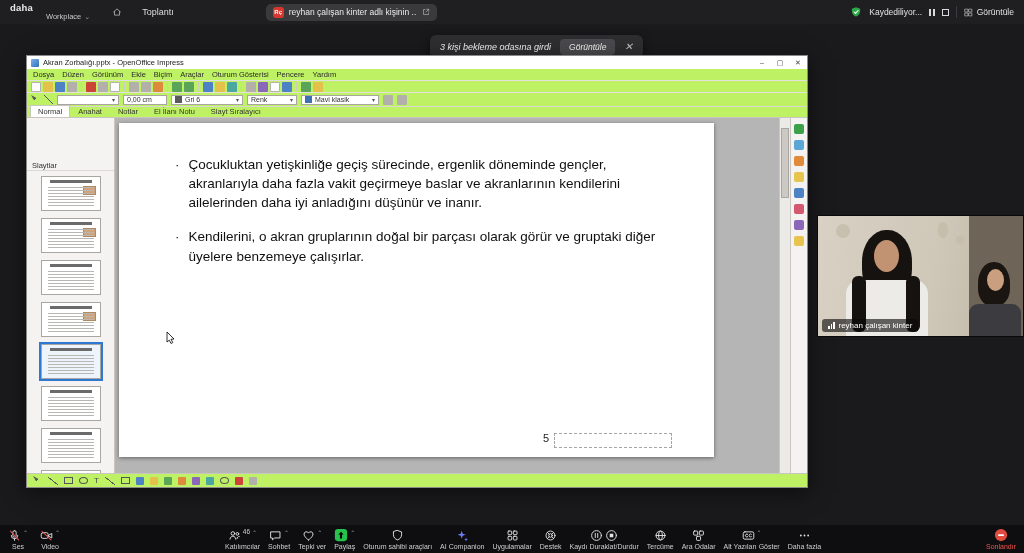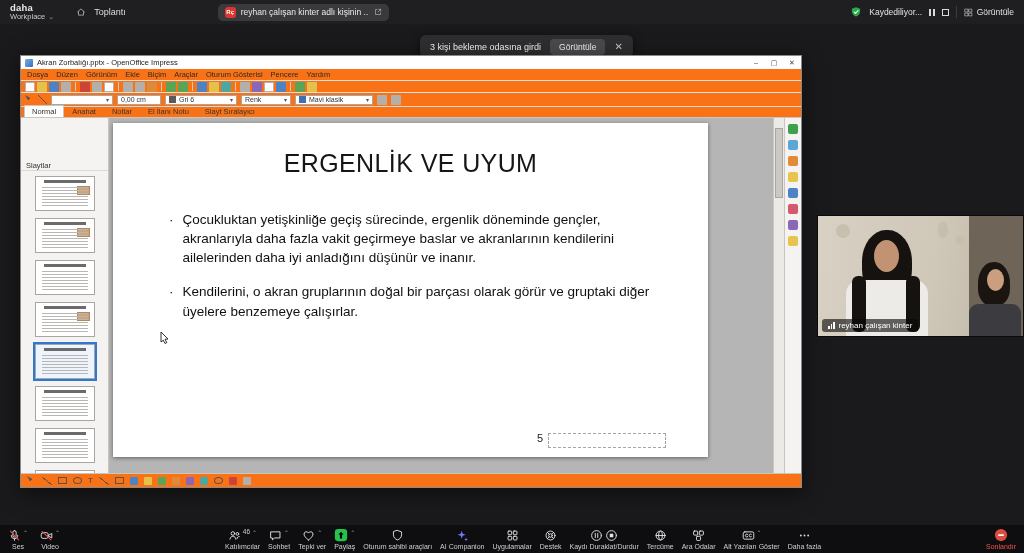--- a/index.html
+++ b/index.html
@@ -3,40 +3,40 @@
 <meta charset="utf-8">
 <style>
   * { margin:0; padding:0; box-sizing:border-box; }
   html,body { width:1024px; height:553px; background:#151517; font-family:"Liberation Sans",sans-serif; }
   .screen { position:relative; width:1024px; height:553px; background:#1a1a1c; overflow:hidden; }
 
   
   .topbar { position:absolute; left:0; top:0; width:1024px; height:24px; background:#1f1f22; display:flex; align-items:center; padding:0 10px; color:#e8e8ea; }
   .logo { display:flex; flex-direction:column; line-height:1.05; cursor:pointer; }
   .logo-a { font-size:9.5px; font-weight:bold; letter-spacing:.2px; }
-  .logo-b { font-size:7.5px; color:#c9c9cc; display:flex; gap:3px; align-items:center; }
+  .logo-b { font-size:7.5px; color:#c9c9cc; display:flex; gap:3px; align-items:center;margin-left:36px; }
   .chev-d { font-size:7px; color:#9a9a9e; }
-  .home { margin-left:22px; display:flex; align-items:center; gap:8px; font-size:9px; color:#dedee0; cursor:pointer; }
+  .home { margin-left:22px; display:flex; align-items:center; gap:20px; font-size:9px; color:#dedee0; cursor:pointer; }
   .meet-tab { margin-left:92px; height:17px; background:#3a3a3d; border-radius:5px; display:flex; align-items:center; gap:5px; padding:0 7px; font-size:8.5px; cursor:pointer; }
   .mt-ico { width:11px; height:11px; border-radius:3px; background:#d9362e; color:#fff; font-size:6px; font-weight:bold; display:flex; align-items:center; justify-content:center; }
   .mt-title { max-width:128px; white-space:nowrap; overflow:hidden; color:#eaeaec; }
   .top-right { margin-left:auto; display:flex; align-items:center; gap:7px; font-size:8.5px; color:#e2e2e4; }
   .tr-sep { width:1px; height:12px; background:#3c3c40; }
   .tr-btn { display:flex; align-items:center; gap:4px; cursor:pointer; }
   .pausebars { display:flex; gap:1.5px; }
   .pausebars i { width:2px; height:7px; background:#d9d9db; }
   .stopsq { width:7px; height:7px; border:1px solid #d9d9db; }
 
   
-  .toast { position:absolute; left:420px; top:35px; height:23px; background:#2e2e31; border-radius:6px; display:flex; align-items:center; gap:9px; padding:0 10px; color:#f2f2f2; font-size:9px; box-shadow:0 3px 10px rgba(0,0,0,.55); }
+  .toast { position:absolute; left:430px; top:35px; height:23px; background:#2e2e31; border-radius:6px; display:flex; align-items:center; gap:9px; padding:0 10px; color:#f2f2f2; font-size:9px; box-shadow:0 3px 10px rgba(0,0,0,.55);font-style:italic; }
   .toast-btn { background:#4a4a4e; border-radius:4px; padding:3px 9px; font-size:8.5px; cursor:pointer; }
   .toast-x { color:#c4c4c6; font-size:10px; cursor:pointer; }
 
   
-  .impress { position:absolute; left:20px; top:55px; width:782px; height:433px; background:#f97316; border:1px solid #8a8a8a; display:flex; flex-direction:column; color:#222; box-shadow:0 5px 20px rgba(0,0,0,.5); }
+  .impress { position:absolute; left:26px; top:55px; width:782px; height:433px; background:#bef264; border:1px solid #8a8a8a; display:flex; flex-direction:column; color:#222; box-shadow:0 5px 20px rgba(0,0,0,.5); }
   .titlebar { height:13px; background:#fff; display:flex; align-items:center; gap:4px; padding-left:4px; font-size:7.5px; flex:none; }
   .doc-ico { width:8px; height:8px; border-radius:1px; background:linear-gradient(135deg,#7fb0e8,#2f6fbe); flex:none; }
   .win-btns { margin-left:auto; display:flex; height:100%; }
   .win-btn { width:18px; display:flex; align-items:center; justify-content:center; font-size:7px; color:#444; cursor:pointer; }
   .menubar { height:11px; display:flex; align-items:center; gap:8px; padding:0 6px; font-size:7.5px; flex:none; color:#2a2a2a; }
   .menubar span { cursor:pointer; }
   .tb1 { height:13px; display:flex; align-items:center; gap:2px; padding:0 4px; flex:none; border-top:1px solid #e3e0dd; border-bottom:1px solid #e3e0dd; }
   .ti { width:10px; height:10px; border-radius:1px; flex:none; cursor:pointer; }
   .w  { background:#fdfdfd; border:1px solid #b5b2ae; }
   .bl { background:#4d82c4; } .yl { background:#e4c14a; } .rd { background:#cc4437; }
@@ -310,21 +310,20 @@
             </div>
           <div class="thumb">
               <i class="tt"></i>
               <i class="timg-b"></i>
             </div>
         </div>
       </div>
 
       <div class="canvas">
         <div class="slide">
-          <div class="slide-title">ERGENLİK VE UYUM</div>
           <div class="bullets">
             <div class="b-item">
               <span class="b-dot">·</span>
               <span>Çocukluktan yetişkinliğe geçiş sürecinde, ergenlik döneminde gençler, akranlarıyla daha fazla vakit geçirmeye baslar ve akranlarının kendilerini ailelerinden daha iyi anladığını düşünür ve inanır.</span>
             </div>
             <div class="b-item">
               <span class="b-dot">·</span>
               <span>Kendilerini, o akran gruplarının doğal bir parçası olarak görür ve gruptaki diğer üyelere benzemeye çalışırlar.</span>
             </div>
           </div>

